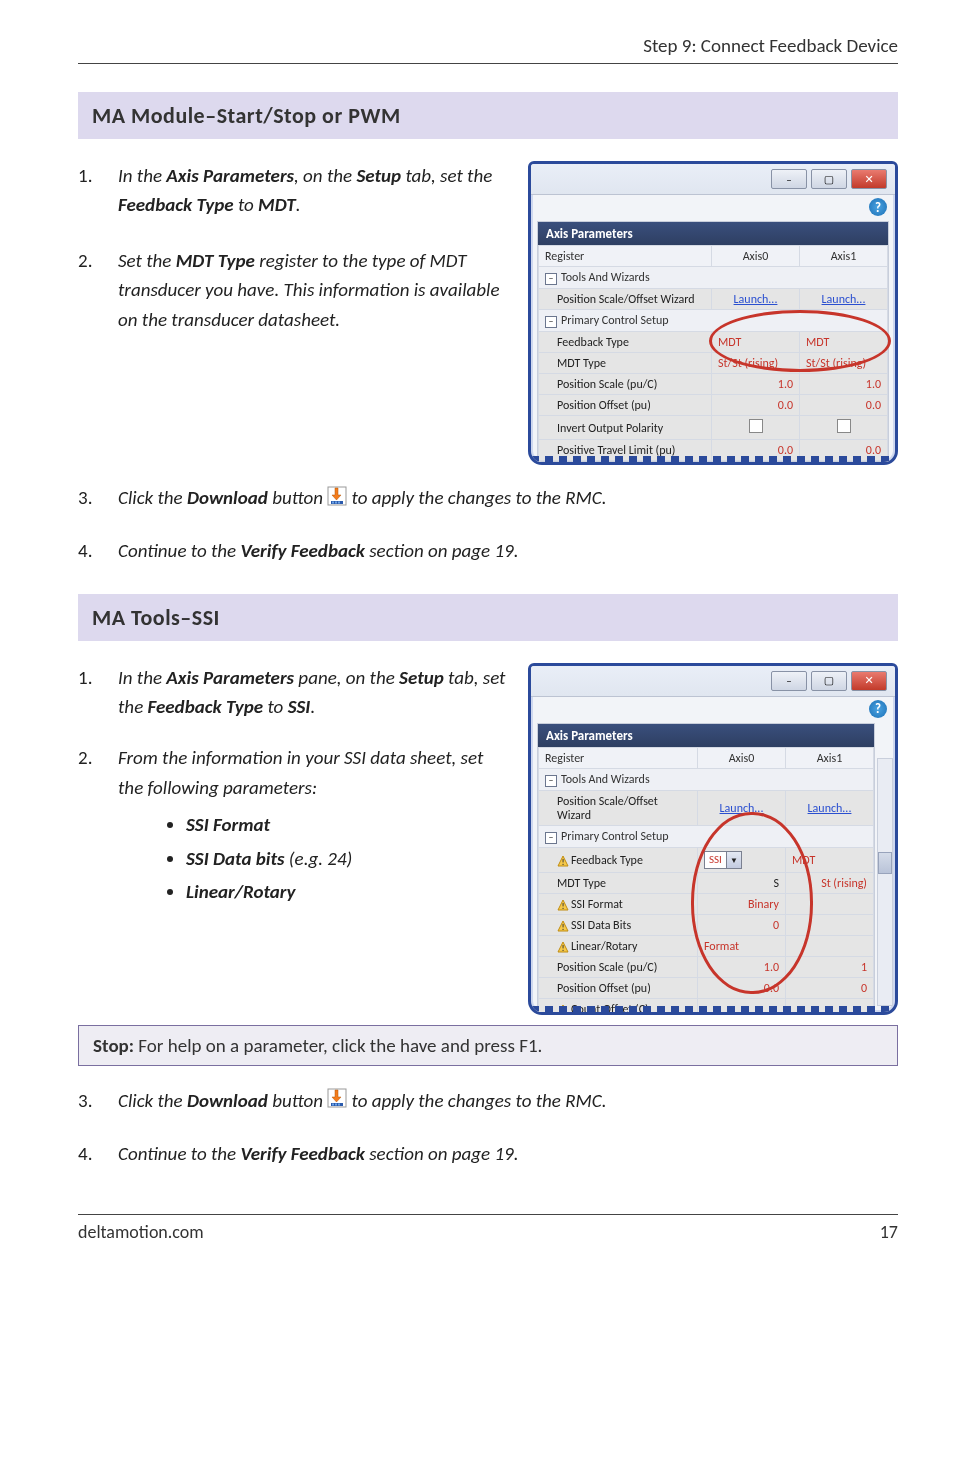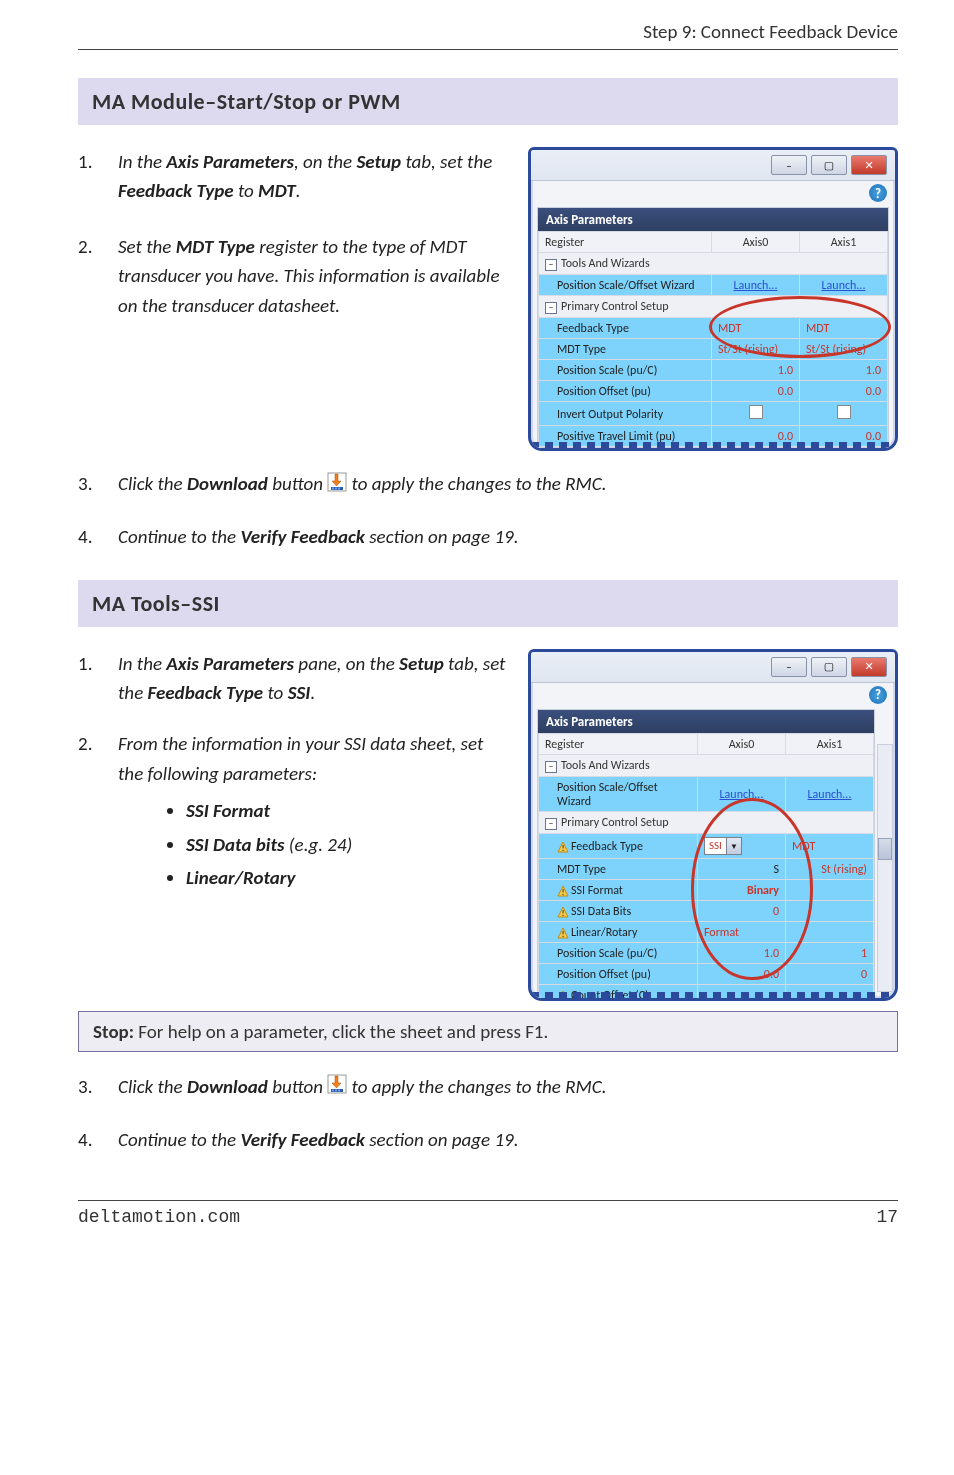--- a/index.html
+++ b/index.html
@@ -1,40 +1,40 @@
 <!DOCTYPE html>
 <html><head>
 <meta charset="utf-8">
 <style>
   body { font-family: "Segoe UI", "Calibri", Arial, sans-serif; margin:0; background:#fff; color:#222; }
-  .page { width: 954px; margin:0 auto; padding: 20px 56px 20px 78px; box-sizing:border-box; }
+  .page { width: 954px; margin:0 auto; padding: 34px 56px 20px 78px; box-sizing:border-box; }
   .pageheader { text-align:right; font-size:19px; color:#333; border-bottom:1px solid #444; padding-bottom:6px; }
   .section-bar { background:#ddd9ee; padding:10px 14px; font-size:22px; font-weight:bold; color:#333; margin: 28px 0 22px 0; letter-spacing:0.5px; }
   .cols { display:flex; gap:18px; align-items:flex-start; }
   .leftcol { flex: 1 1 auto; }
   .rightcol { flex: 0 0 370px; }
   ol.steps { list-style:none; margin:0; padding:0; font-size:19px; line-height:1.55; }
   ol.steps > li { display:flex; gap:18px; margin-bottom:22px; }
   ol.steps .num { flex:0 0 22px; }
   ol.steps .body { flex:1;font-style:italic; }
   ul.bullets { list-style:disc; margin:8px 0 0 28px; font-size:19px; }
   ul.bullets li { margin-bottom:4px; }
   .notebox { background:#eeedf3; border:1.5px solid #7a6fa0; padding:8px 14px; font-size:19px; margin:10px 0 20px 0; color:#333; }
   .dl-icon{ display:inline-block; vertical-align:middle; }
-  .footer { display:flex; justify-content:space-between; border-top:1px solid #444; padding-top:6px; margin-top:46px; font-size:18px; color:#333;font-family:Liberation Mono, monospace; }
+  .footer { display:flex; justify-content:space-between; border-top:1px solid #444; padding-top:6px; margin-top:46px; font-size:18px; color:#333; }
 
   .screenshot{ border:3px solid #2b4a9b; border-radius:6px 6px 14px 14px; box-shadow: inset 0 0 0 2px #cfd8ef; overflow:hidden; background:#f2f4f8; position:relative; }
   .windowchrome{ background: linear-gradient(#e9eef7,#e0e6f0); height:30px; display:flex; justify-content:flex-end; align-items:center; gap:4px; padding:0 8px; border-bottom:1px solid #bcc3d2; }
   .wbtn{ display:inline-flex; align-items:center; justify-content:center; width:34px; height:18px; border:1px solid #8892a6; border-radius:2px; background:linear-gradient(#eef1f7,#cfd6e4); font-size:11px; color:#000; }
   .wbtn.red{ background:linear-gradient(#e97a6f,#c23a2a); color:#fff; }
   .helpicon{ position:absolute; right:8px; top:34px; width:18px; height:18px; border-radius:50%; background:radial-gradient(#4aa3e2,#1c6fb5); color:#fff; font-size:13px; display:flex; align-items:center; justify-content:center; font-weight:bold; }
   .innerwin{ background:#fff; margin:26px 6px 6px 6px; border:1px solid #c8cedb; }
   .ax-title{ background:linear-gradient(#3a4f7d,#2e3f62); color:#fff; font-size:13px; font-weight:bold; padding:4px 8px; }
   .ax-table{ width:100%; border-collapse:collapse; font-size:12px; }
-  .ax-table td{ border:1px solid #d5dae4; padding:3px 6px; background:#7dd3fc; height:20px; box-sizing:border-box; }
+  .ax-table td{ border:1px solid #d5dae4; padding:3px 6px; background:#e5e5e5; height:20px; box-sizing:border-box; }
   .ax-table td:nth-child(2), .ax-table td:nth-child(3){ width:88px; text-align:center; }
   .ax-table tr.headrow td{ background:#f0f2f7; text-align:center; color:#333; }
   .ax-table tr.headrow td:first-child{ text-align:left; }
   .ax-table tr.groupsep td{ background:#eef0f5; color:#333; }
   .ax-table td.indent{ padding-left:18px; position:relative; }
   .val-red{ color:#c7352b; text-align:right !important; }
   .lnk{ color:#2a4fd0; text-decoration:underline; cursor:pointer; }
   .checkbox{ display:inline-block; width:12px; height:12px; border:1px solid #888; background:#fff; }
   .tree{ display:inline-block; width:10px; height:10px; border:1px solid #6b768e; line-height:8px; text-align:center; font-size:10px; margin-right:4px; background:#fff; }
   .ring{ position:absolute; border:3px solid #c7352b; border-radius:50%/50%; pointer-events:none; }
@@ -237,21 +237,21 @@
             <tr>
                   <td class="indent">MDT Type</td>
                   <td style="text-align:right;">S</td>
                   <td class="val-red" style="text-align:left;">St (rising)</td>
                 </tr>
             <tr>
                   <td class="indent"><span class="warn-ico"><svg viewBox="0 0 12 12">
                         <polygon points="6,1 11,11 1,11" fill="#f6c94a" stroke="#c08c10"></polygon>
                         <text x="6" y="10" text-anchor="middle" font-size="8" fill="#333" font-weight="bold">!</text>
                       </svg></span><span>SSI Format</span></td>
-                  <td class="val-red" style="text-align:left;font-weight:bold;">Binary</td>
+                  <td class="val-red" style="text-align:left;">Binary</td>
                   <td></td>
                 </tr>
             <tr>
                   <td class="indent"><span class="warn-ico"><svg viewBox="0 0 12 12">
                         <polygon points="6,1 11,11 1,11" fill="#f6c94a" stroke="#c08c10"></polygon>
                         <text x="6" y="10" text-anchor="middle" font-size="8" fill="#333" font-weight="bold">!</text>
                       </svg></span><span>SSI Data Bits</span></td>
                   <td class="val-red">0</td>
                   <td></td>
                 </tr>
@@ -287,21 +287,21 @@
         <div class="scrolltrack">
             <div class="scrollthumb"></div>
           </div>
         <div class="ring" style="left:160px; top:146px; width:116px; height:176px; border-radius:60px/90px;"></div>
         <div class="waveedge" style="position:absolute; left:0; right:0; bottom:0;"></div>
       </div>
     </div>
   </div>
 
   <div class="notebox">
-    <b>Stop:</b><span> For help on a parameter, click the sheet and press F1.</span>
+    <b>Stop:</b><span> For help on a parameter, click the have and press F1.</span>
   </div>
 
   <ol class="steps">
     <li>
       <div class="num">3.</div>
       <div class="body">
         <span>Click the </span><b>Download</b><span> button </span>
         <span class="dl-icon">
           <svg width="20" height="20" viewBox="0 0 20 20">
               <rect x="1" y="1" width="18" height="18" fill="#fff" stroke="#999"></rect>

